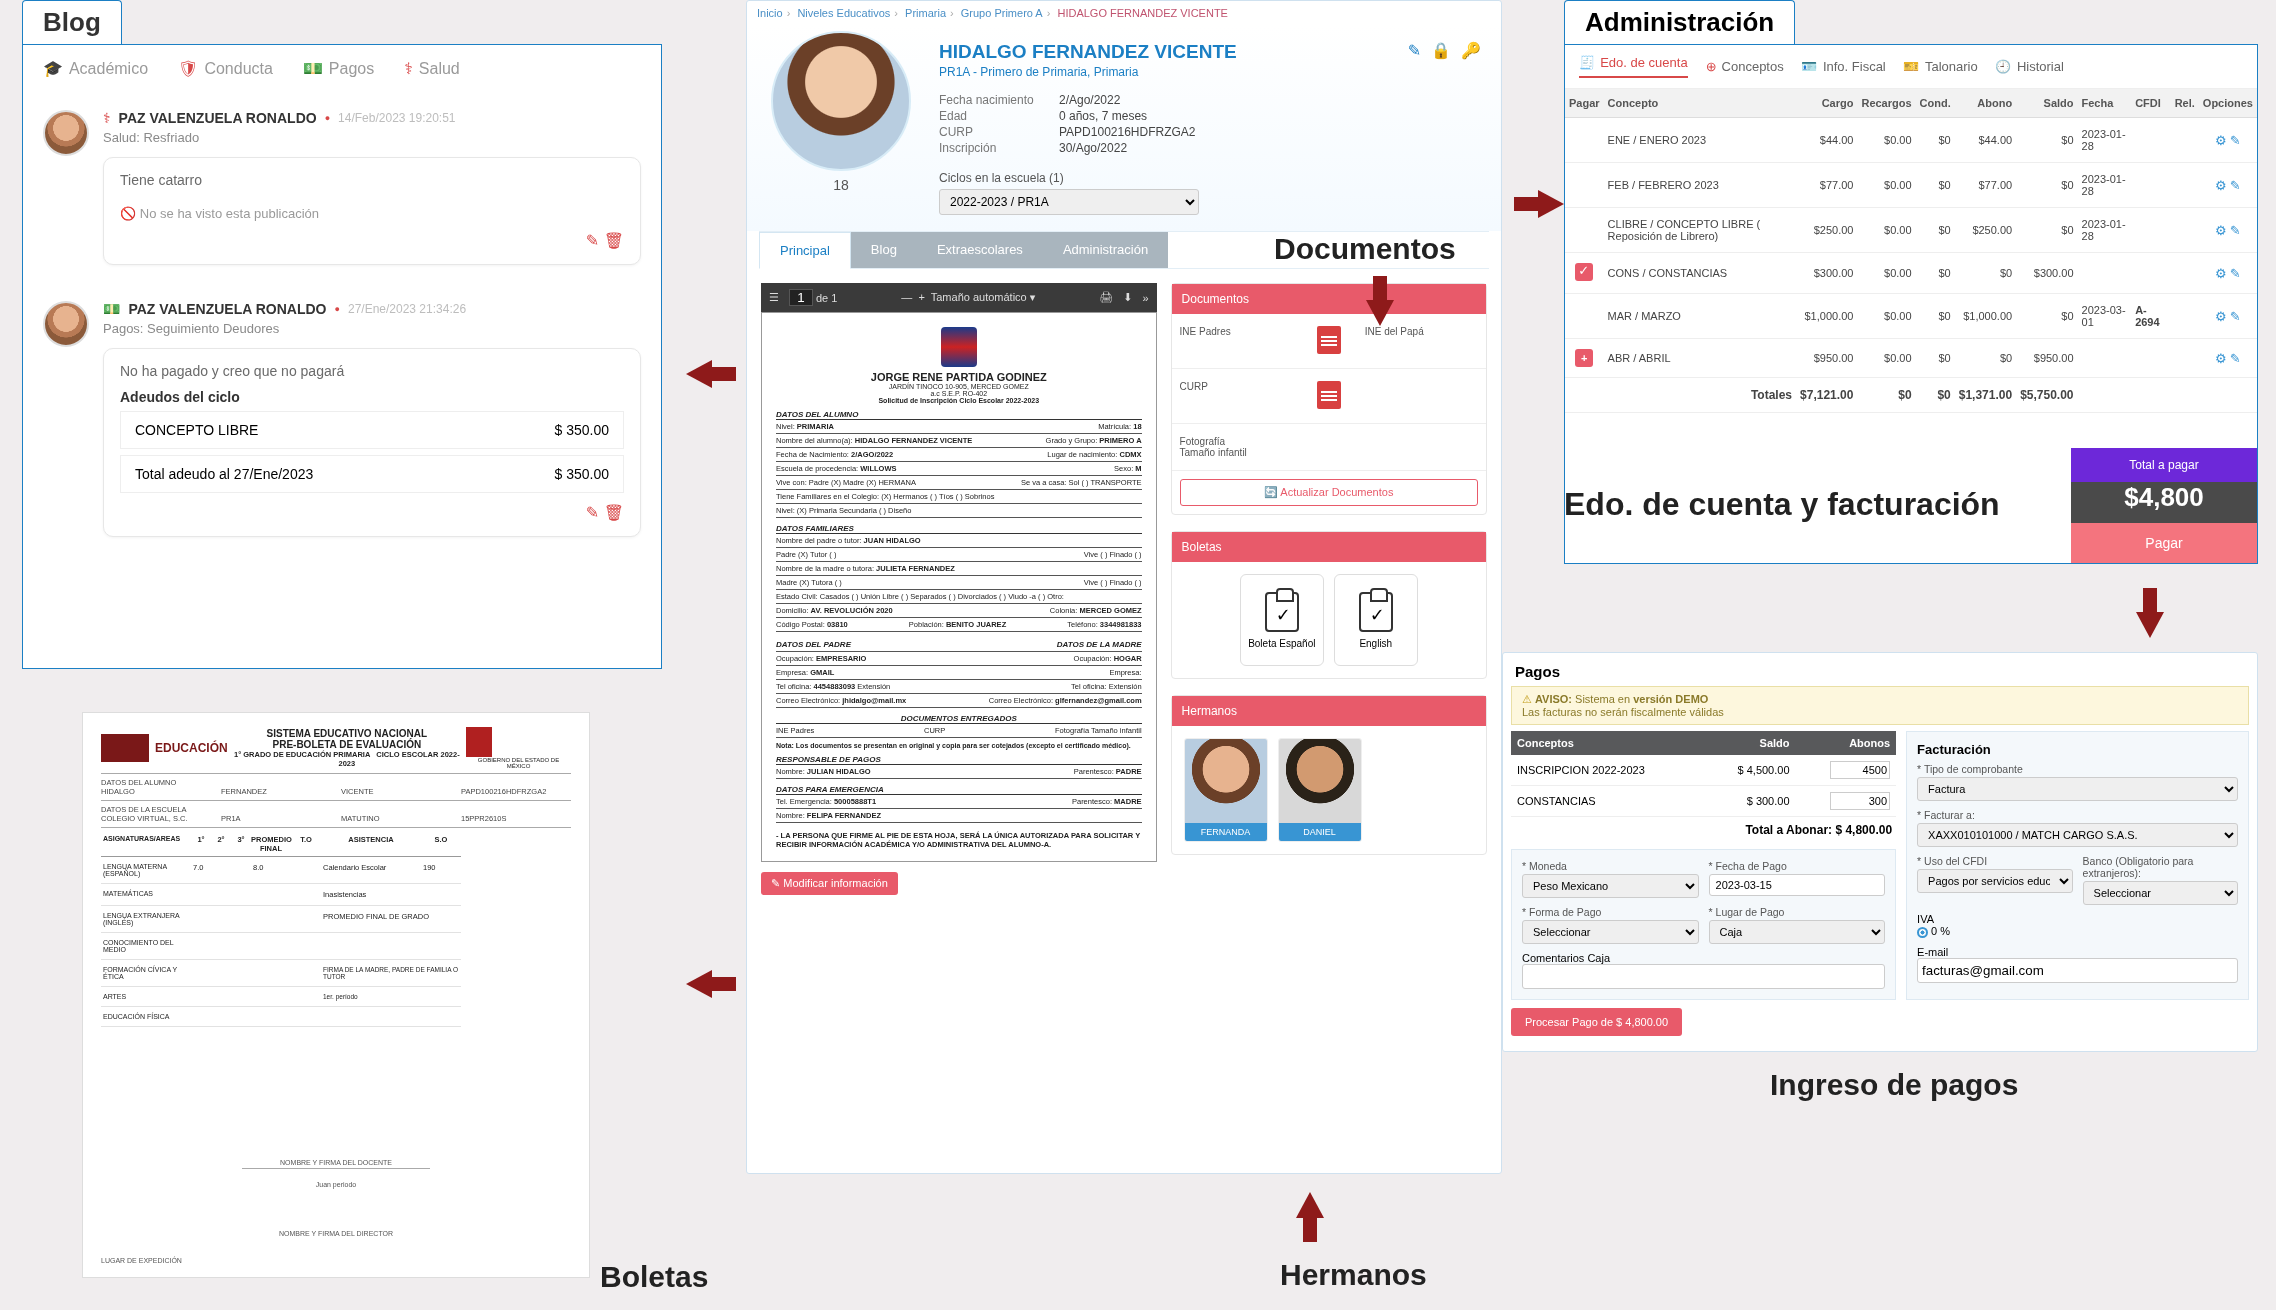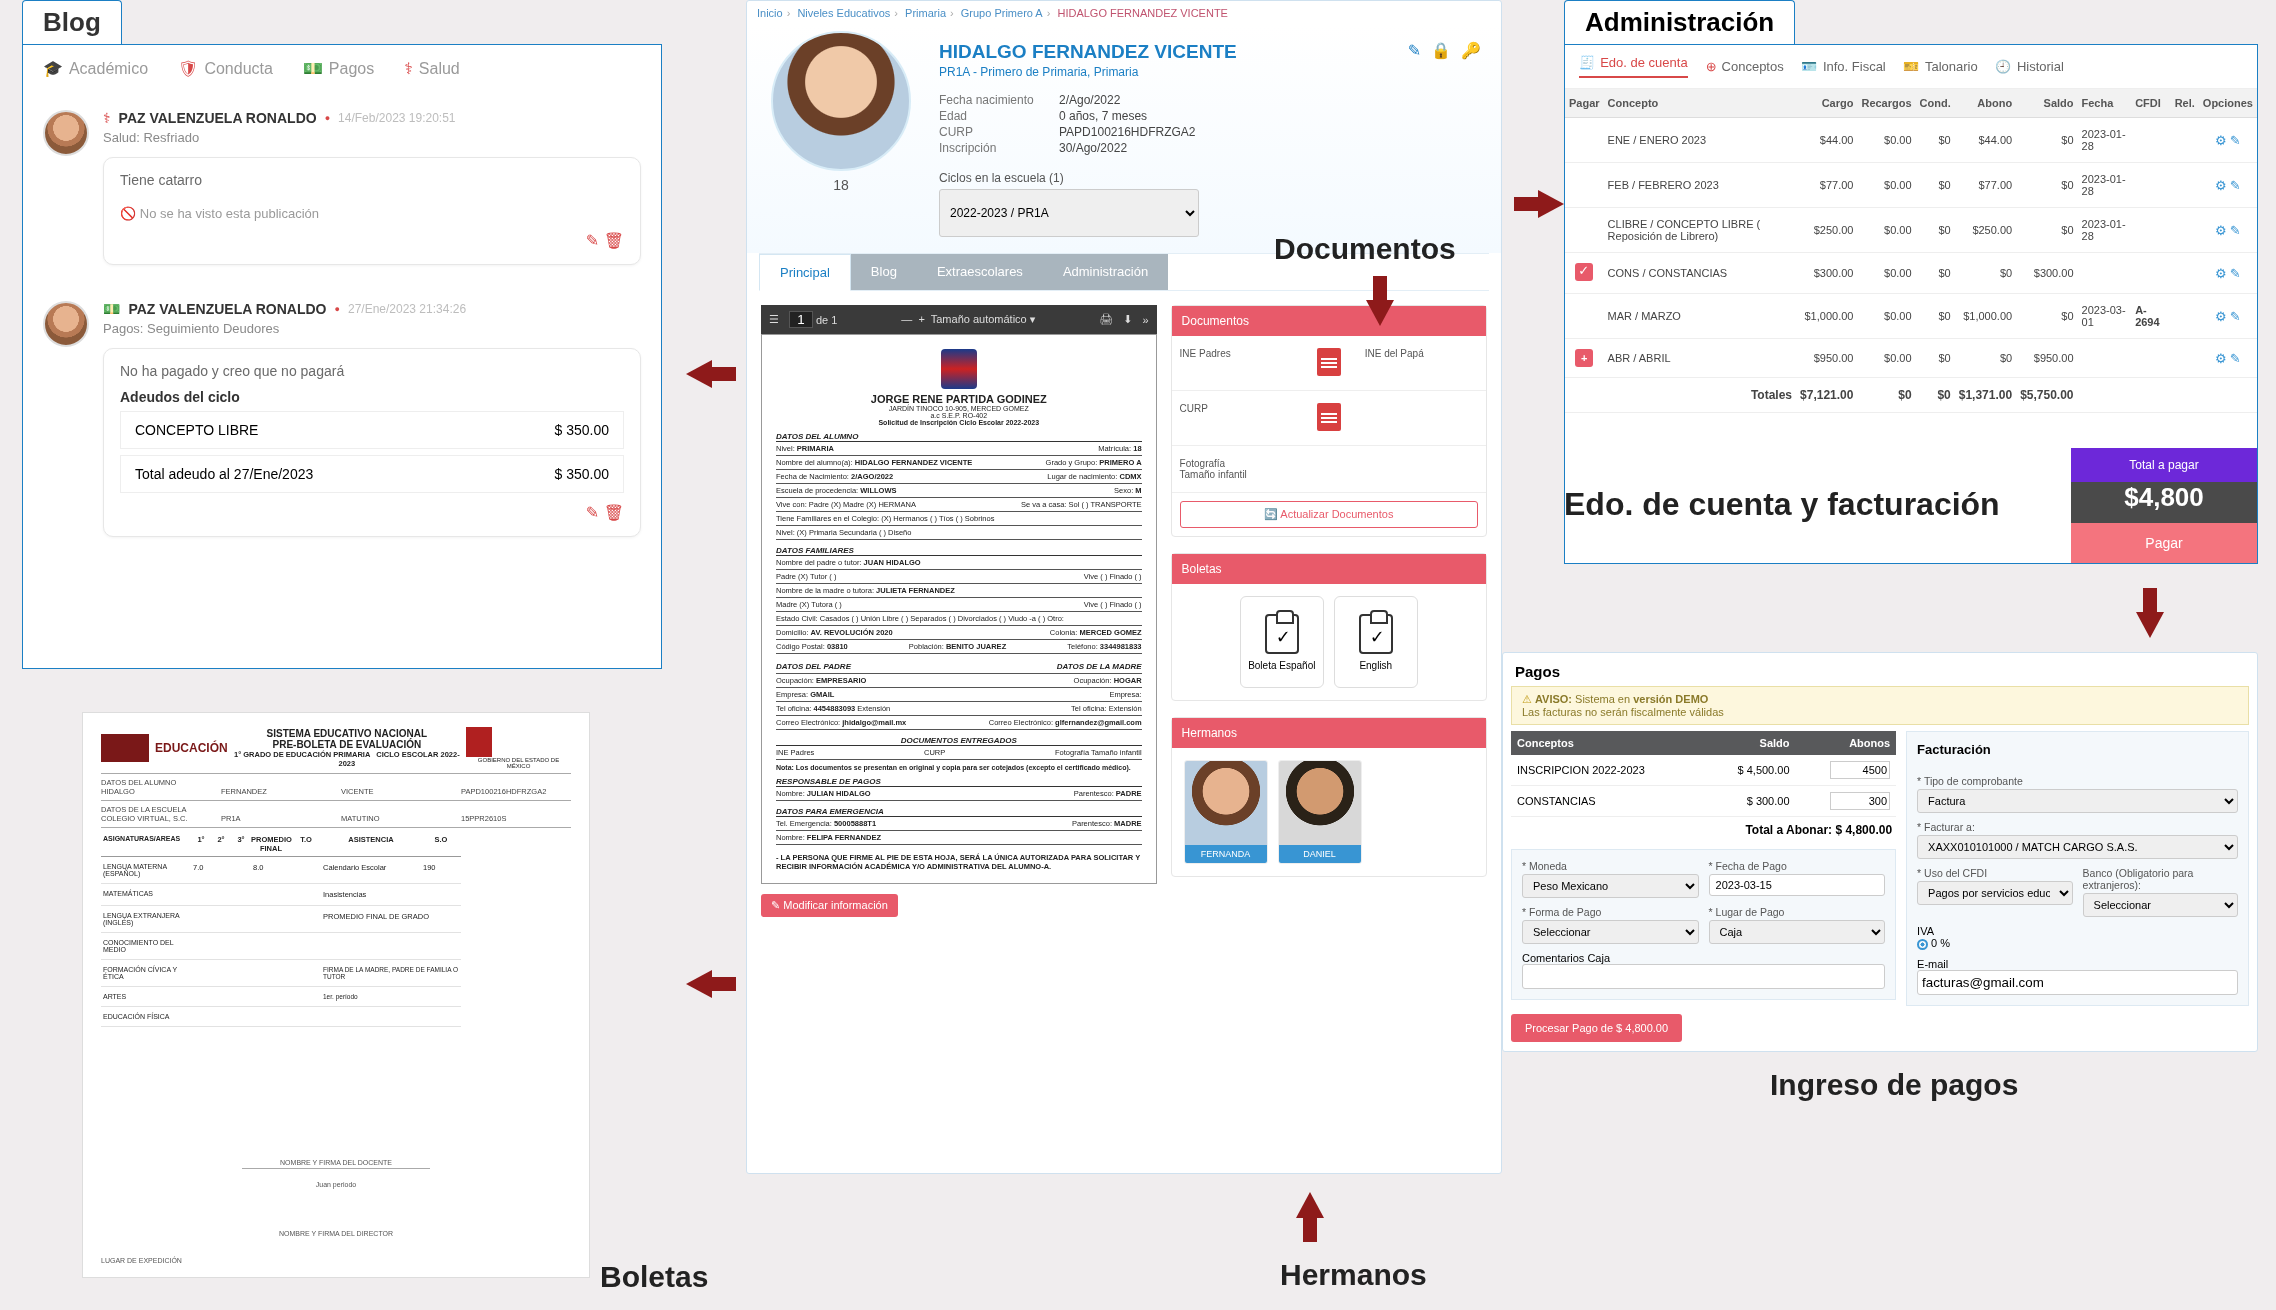--- a/index.html
+++ b/index.html
@@ -56,21 +56,21 @@
 .prof-av { width: 148px; text-align: center; }
 .prof-av .circ { width: 140px; height: 140px; border-radius: 50%; border: 2px solid #d8ecf7; background: radial-gradient(circle at 50% 36%, #f0c9a8 32%, #6b4028 33% 48%, #b8cde0 49%); margin: 0 auto; }
 .prof-av .num { font-size: 14px; color: #555; margin-top: 6px; }
 .prof-info { flex: 1; padding-top: 10px; }
 .prof-info .name { color: #1b7fc4; font-weight: 700; font-size: 19px; }
 .prof-info .grade { color: #1b7fc4; font-size: 12px; margin-top: 2px; }
 .prof-info .meta { font-size: 12px; color: #444; margin-top: 14px; }
 .prof-info .meta div { margin-top: 2px; }
 .prof-info .meta .lab { color: #777; display:inline-block; width: 120px;}
 .prof-info .cycle-lab { font-size: 12px; color: #555; margin-top: 16px; }
-.prof-info select.cycl { width: 260px; font-size: 12px; padding: 15px 6px; border: 1px solid #ccc; border-radius: 3px; margin-top: 4px; }
+.prof-info select.cycl { width: 260px; font-size: 12px; padding: 4px 6px; border: 1px solid #ccc; border-radius: 3px; margin-top: 4px; }
 .prof-icons { color: #1b7fc4; display: flex; gap: 10px; font-size: 16px; padding-top: 10px; }
 .tabs { display: flex; border-top: 1px solid #e3eef6; border-bottom: 1px solid #e3eef6; margin: 0 12px; }
 .tabs .tab { padding: 10px 20px; font-size: 13px; color: #fff; background: #a9b5be; cursor: pointer; }
 .tabs .tab.active { background: #fff; color: #1b7fc4; border: 1px solid #d4e6f2; border-bottom: 1px solid #fff; margin-bottom: -1px; }
 .center-body { display: flex; gap: 14px; padding: 14px; }
 .pdf-col { flex: 1.25; }
 .pdf-bar { background: #3a3a3a; color: #ddd; font-size: 11px; padding: 6px 8px; display: flex; align-items: center; gap: 10px; }
 .pdf-bar .mid { flex:1; text-align:center; }
 .pdf-doc { background: #fff; border: 1px solid #999; padding: 14px; font-size: 8.5px; color: #222; height: 550px; overflow: hidden; }
 .pdf-doc h4 { text-align: center; font-size: 11px; font-weight: 700; }
@@ -151,21 +151,21 @@
 .ptable th { background:#58595b; color:#fff; padding:6px; text-align:left; }
 .ptable td { padding:6px; border-bottom:1px solid #eee; }
 .ptable .r { text-align:right; }
 .abono-in { width:60px; text-align:right; border:1px solid #ccc; padding:2px; font-size:11px;}
 .tot-abn { text-align:right; font-weight:700; font-size:12px; padding:6px 4px; }
 .form-box { background:#f4f8fb; border:1px solid #dde9f2; padding:10px; margin-top:6px; font-size:11px; }
 .form-row { display:flex; gap:10px; margin-bottom:8px; }
 .form-row > div { flex:1; }
 .form-row label { display:block; font-size:10.5px; color:#555; margin-bottom:2px; }
 .form-row select, .form-row input { width:100%; padding:4px 6px; border:1px solid #ccc; border-radius:3px; font-size:11px; }
-.pagos-right .hd { font-weight:700; font-size:13px; margin-bottom:18px; }
+.pagos-right .hd { font-weight:700; font-size:13px; margin-bottom:6px; }
 .proc-btn { background:#e85a6a; color:#fff; border:none; padding:8px 14px; font-size:11px; border-radius:3px; margin-top:8px; }
 .radio { display:inline-block; width:11px; height:11px; border:2px solid #3895d3; border-radius:50%; background:radial-gradient(#3895d3 40%, transparent 41%); vertical-align:middle; margin-right:3px;}
 
 </style>
 </head>
 <body>
 
 <div class="blog-tab">Blog</div>
 <div class="blog-panel">
   <div class="blog-cats">

